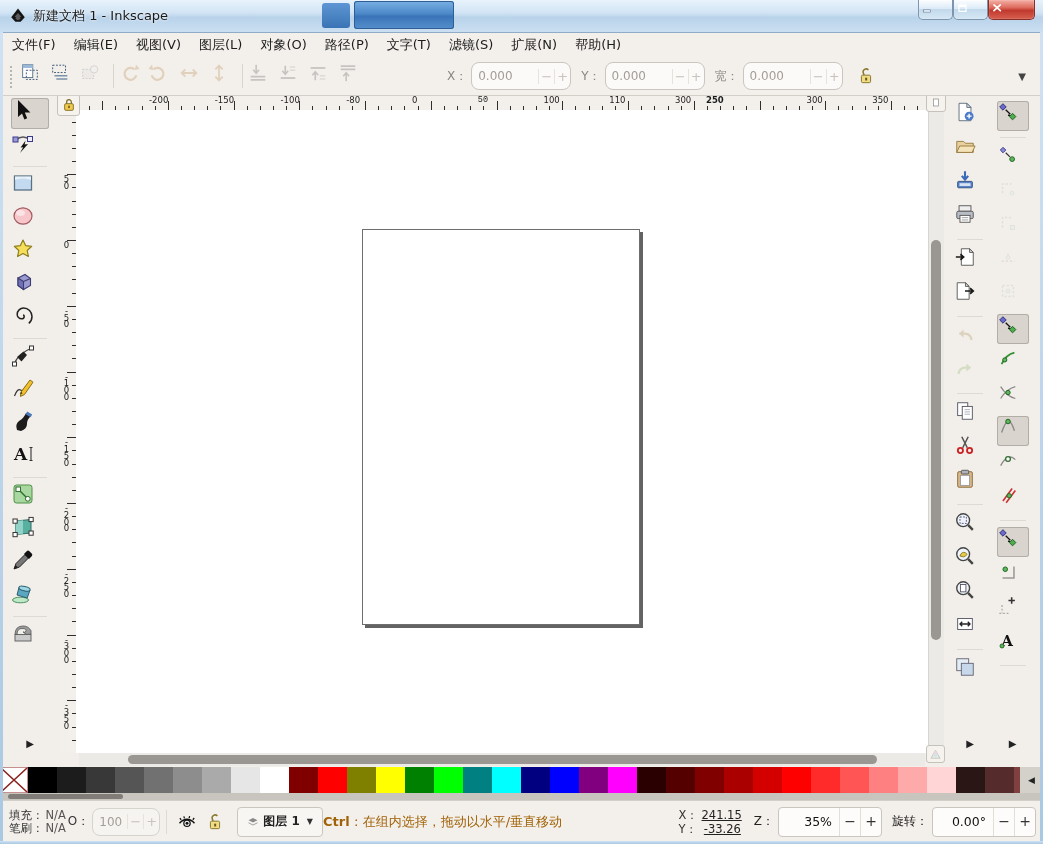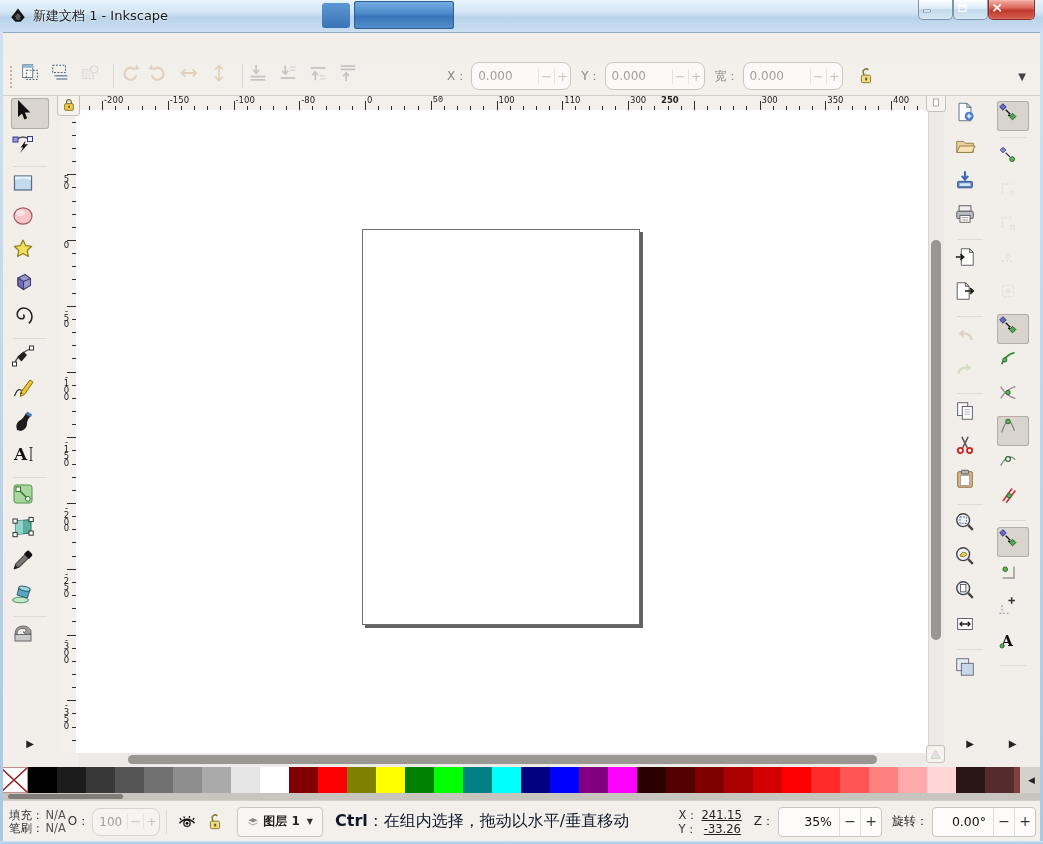--- a/index.html
+++ b/index.html
@@ -66,21 +66,21 @@
   .col-more,.tool-more{font-size:10px;color:#222;cursor:pointer;padding:4px;}
 
   .corner-lock{position:absolute;left:57px;top:-1px;width:21px;height:20px;z-index:5;
     background:#f6f3ef;border:1px solid #c5c1bb;border-radius:3px;display:flex;align-items:center;justify-content:center;cursor:pointer;}
   .corner-lock svg{width:16px;height:16px;}
 
   .hruler{position:absolute;left:76px;top:0;width:852px;height:15px;background:#f3f0ec;border-bottom:1px solid #b6b2ac;overflow:hidden;cursor:pointer;}
   .vruler{position:absolute;left:60px;top:15px;width:16px;height:643px;background:#f3f0ec;border-right:1px solid #b6b2ac;overflow:hidden;cursor:pointer;}
   .htick{position:absolute;bottom:0;width:1px;background:#2e2e2e;}
   .vtick{position:absolute;right:0;height:1px;background:#2e2e2e;}
-  .hlab{position:absolute;top:0;font-size:8.5px;color:#1c1c1c;}
+  .hlab{position:absolute;top:0;font-size:8.5px;color:#1c1c1c;margin-left:45px;}
   .vlab{position:absolute;left:1px;width:11px;font-size:8.5px;line-height:6.8px;color:#1c1c1c;white-space:pre;text-align:center;}
 
   .canvas{position:absolute;left:76px;top:15px;width:852px;height:643px;background:#fff;overflow:hidden;}
   .page{position:absolute;left:286px;top:119px;width:276px;height:394px;background:#fff;
     border:1px solid #6e6e6e;box-shadow:3px 3px 0 #636363;}
 
   .vscroll{position:absolute;left:928px;top:15px;width:15px;height:643px;background:#eceae6;border-left:1px solid #d8d4ce;}
   .vthumb{position:absolute;left:2px;width:10px;top:130px;height:400px;background:#9a9792;border-radius:5px;}
   .corner-btn{position:absolute;left:926px;top:-2px;width:18px;height:17px;background:#f6f3ef;
     border:1px solid #c5c1bb;border-radius:3px;display:flex;align-items:center;justify-content:center;cursor:pointer;z-index:5;}
@@ -120,21 +120,21 @@
   .op-block{display:flex;align-items:center;margin-left:2px;}
   .op-label{font-size:12px;color:#333;margin-right:3px;}
   .spinfield.small .val{width:28px;}
   .spinfield.disabled{background:#f6f4f1;border-color:#d7d3cd;}
   .sb-icon-btn{width:28px;height:26px;display:flex;align-items:center;justify-content:center;border-radius:3px;cursor:pointer;}
   .sb-icon-btn svg{width:20px;height:20px;}
   .layer-chip{display:flex;align-items:center;height:28px;padding:0 9px;margin-left:8px;
     background:#f8f6f3;border:1px solid #c9c5bf;border-radius:4px;cursor:pointer;font-size:12px;font-weight:bold;}
   .layer-chip .li{width:12px;height:12px;margin-right:4px;}
   .layer-chip .caret{font-size:8px;margin-left:7px;color:#333;}
-  .sb-msg{flex:1;margin-left:12px;font-size:16px;color:#0f172a;white-space:nowrap;overflow:hidden;}
+  .sb-msg{flex:1;font-size:13px;color:#a16207;white-space:nowrap;overflow:hidden;}
   .sb-msg b{font-weight:bold;}
   .coords{font-size:11.5px;line-height:14px;margin-right:6px;}
   .coords .cl{color:#333;}
   .coords .cv{display:inline-block;width:44px;text-align:right;text-decoration:underline;}
   .z-label{margin:0 4px 0 6px;color:#222;}
   .spin-group{display:flex;align-items:center;height:28px;background:#fdfcfb;border:1px solid #c9c5bf;border-radius:4px;overflow:hidden;margin-right:4px;}
   .spin-group .val{min-width:46px;text-align:right;padding:0 7px;font-size:12.5px;color:#111;}
   .spin-group .sp-btn{width:20px;text-align:center;font-size:14px;color:#333;border-left:1px solid #e2ded8;cursor:pointer;align-self:stretch;line-height:27px;}
   .eye-lock-sep{width:1px;height:24px;background:#ddd9d3;margin:0 6px;}
 </style>
@@ -170,20 +170,32 @@
         <div class="win-btn close">
           <span class="icn" style="display: flex; width: 100%; height: 100%;">
             <svg viewBox="0 0 24 24">
               <path d="M7 7 L16 15 M16 7 L7 15" stroke="#fff" stroke-width="2.4" stroke-linecap="round"></path>
             </svg>
           </span>
         </div>
       </div>
   </div>
 
+  <div class="menubar" id="menubar">
+      <div class="menu-item">文件(F)</div>
+      <div class="menu-item">编辑(E)</div>
+      <div class="menu-item">视图(V)</div>
+      <div class="menu-item">图层(L)</div>
+      <div class="menu-item">对象(O)</div>
+      <div class="menu-item">路径(P)</div>
+      <div class="menu-item">文字(T)</div>
+      <div class="menu-item">滤镜(S)</div>
+      <div class="menu-item">扩展(N)</div>
+      <div class="menu-item">帮助(H)</div>
+    </div>
 
   <div class="toolbar">
     <div class="handle"></div>
     <div class="tc-buttons" id="tc-buttons">
         <div class="tc-btn">
           <span class="icn" style="display: flex; width: 100%; height: 100%;">
             <svg viewBox="0 0 24 24">
               <rect x="4" y="3" width="11" height="14" fill="#fff" stroke="#56718c"></rect>
               <path d="M4 3 h11 v3.5 h-11z" fill="#9ab8d8"></path>
               <rect x="8" y="9" width="12" height="10" fill="none" stroke="#2e4e6e" stroke-dasharray="2 1.6"></rect>

